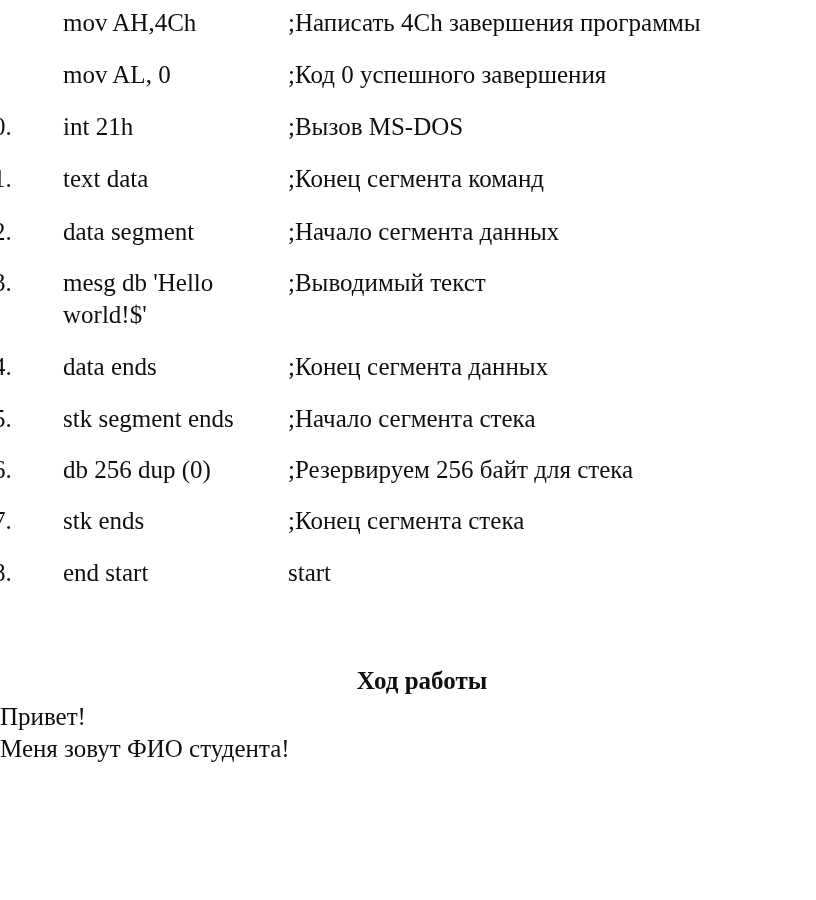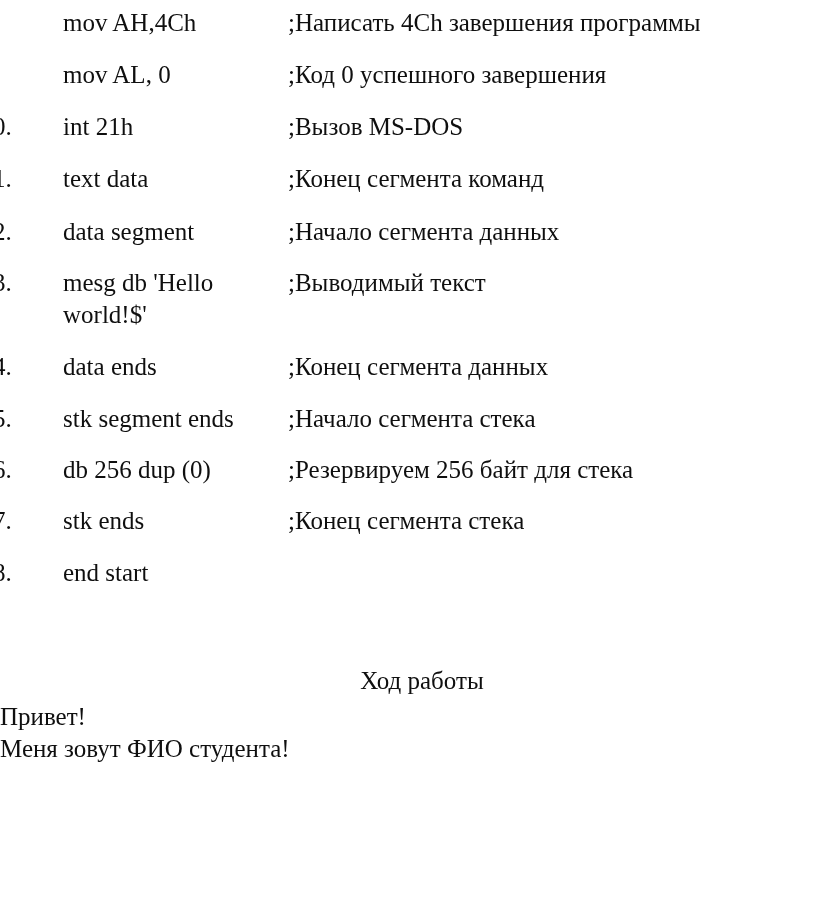--- a/index.html
+++ b/index.html
@@ -35,21 +35,21 @@
   .code    { left: 63px; }
   .comment { left: 288px; }
   .heading {
     position: absolute;
     top: 665px;
     left: 0;
     width: 100%;
     box-sizing: border-box;
     padding-left: 28px;
     text-align: center;
-    font-weight: normal;
+    font-weight: bold;
     line-height: 32px;
     white-space: nowrap;
   }
   .task {
     position: absolute;
     top: 701px;
     left: 0;
     width: 100%;
   }
   .task div {
@@ -205,20 +205,21 @@
 
   <div class="row" style="top:557px">
     <div class="cell num">
         <div>8.</div>
       </div>
     <div class="cell code">
       <div>end start</div>
       <div></div>
     </div>
     <div class="cell comment">
+      <div>start</div>
     </div>
   </div>
 
   <div class="heading">Ход работы</div>
 
   <div class="task">
     <div class="italic">Привет!</div>
     <div class="italic">Меня зовут ФИО студента!</div>
   </div>
 

